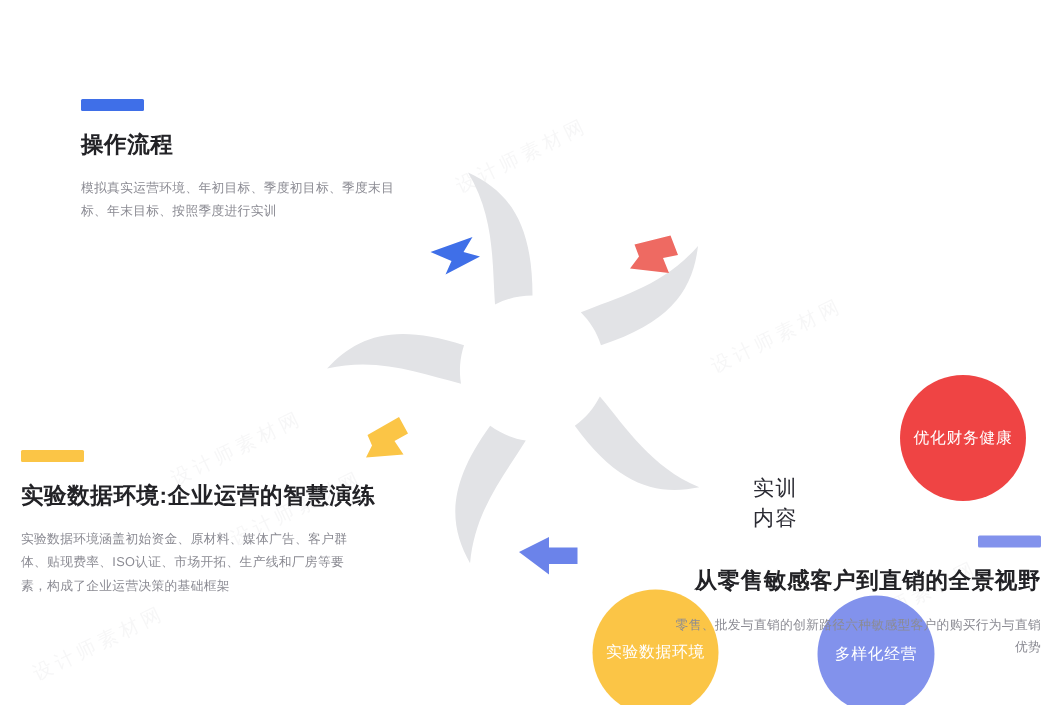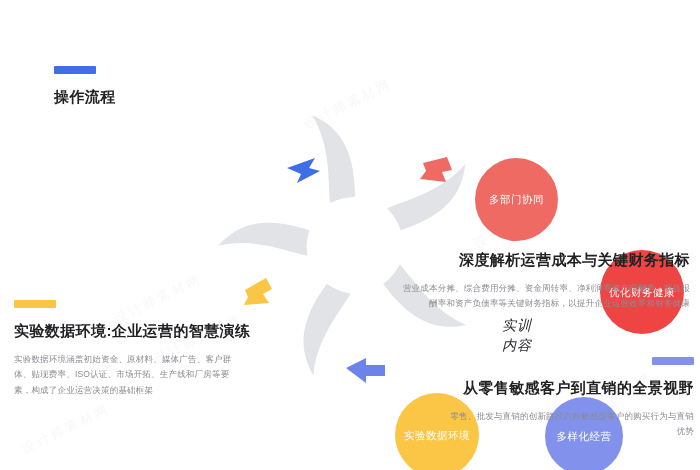--- a/index.html
+++ b/index.html
@@ -49,21 +49,21 @@
   #node-fin     { left:430px; top:175px; width:84px;  height:84px;  background:#ef4444; }
   #node-data    { left:225px; top:318px; width:84px;  height:84px;  background:#fbc546; }
   #node-divers  { left:375px; top:322px; width:78px;  height:78px;  background:#8292ec; }
 
   #node-center {
     left:305px; top:218px; width:84px; height:84px;
     background:#ffffff; color:#2b2b33; font-size:14px;
     font-weight:400; line-height:1.45; letter-spacing:1px;
     border-radius:50%;
   }
-  #node-center .c-line { display:block;font-style:italic; }
+  #node-center .c-line { display:block; }
 
   
   .watermark {
     position:absolute; inset:0; pointer-events:none;
     opacity:.055; overflow:hidden;
   }
   .wm-t {
     position:absolute; white-space:nowrap; color:#6d6d77;
     font-size:13px; transform:rotate(-26deg); letter-spacing:3px;
   }
@@ -102,23 +102,20 @@
         <path d="M253,88 L277,82 L282,95 L272,97 L276,107 L250,104 L256,96 Z" fill="#ee6a62"></path>
       </g>
       <g>
         <path d="M75,215 L96,203 L102,214 L93,219 L99,228 L74,230 L78,222 Z" fill="#fbc546"></path>
       </g>
       <g>
         <path d="M176,293 L196,283 L196,290 L215,290 L215,301 L196,301 L196,308 Z" fill="#6b83ea"></path>
       </g>
     </svg>
 
-    <div class="node" id="node-collab">
-      <span>多部门协同</span>
-    </div>
     <div class="node" id="node-fin">
       <span>优化财务健康</span>
     </div>
     <div class="node" id="node-data">
       <span>实验数据环境</span>
     </div>
     <div class="node" id="node-divers">
       <span>多样化经营</span>
     </div>
 
@@ -126,27 +123,24 @@
       <div>
         <span class="c-line">实训</span>
         <span class="c-line">内容</span>
       </div>
     </div>
   </div>
 
   <div class="block b-left" id="blk-ops">
     <div class="accent-bar" style="background:#3f6fe8"></div>
     <div class="block-title">操作流程</div>
+    <div class="block-desc">模拟真实运营环境、年初目标、季度初目标、季度末目标、年末目标、按照季度进行实训</div>
   </div>
 
 
-  <div class="block b-right" id="blk-finance">
-    <div class="block-title">深度解析运营成本与关键财务指标</div>
-    <div class="block-desc">营业成本分摊、综合费用分摊、资金周转率、净利润率资产报酬率、权益报酬率和资产负债率等关键财务指标，以提升企业运营效率和财务健康</div>
-  </div>
 
   <div class="block b-right" id="blk-retail">
     <div class="accent-bar" style="background:#8292ec"></div>
     <div class="block-title">从零售敏感客户到直销的全景视野</div>
     <div class="block-desc">零售、批发与直销的创新路径六种敏感型客户的购买行为与直销优势</div>
   </div>
 
   <div class="block b-left" id="blk-data">
     <div class="accent-bar" style="background:#fbc546"></div>
     <div class="block-title">实验数据环境:企业运营的智慧演练</div>

